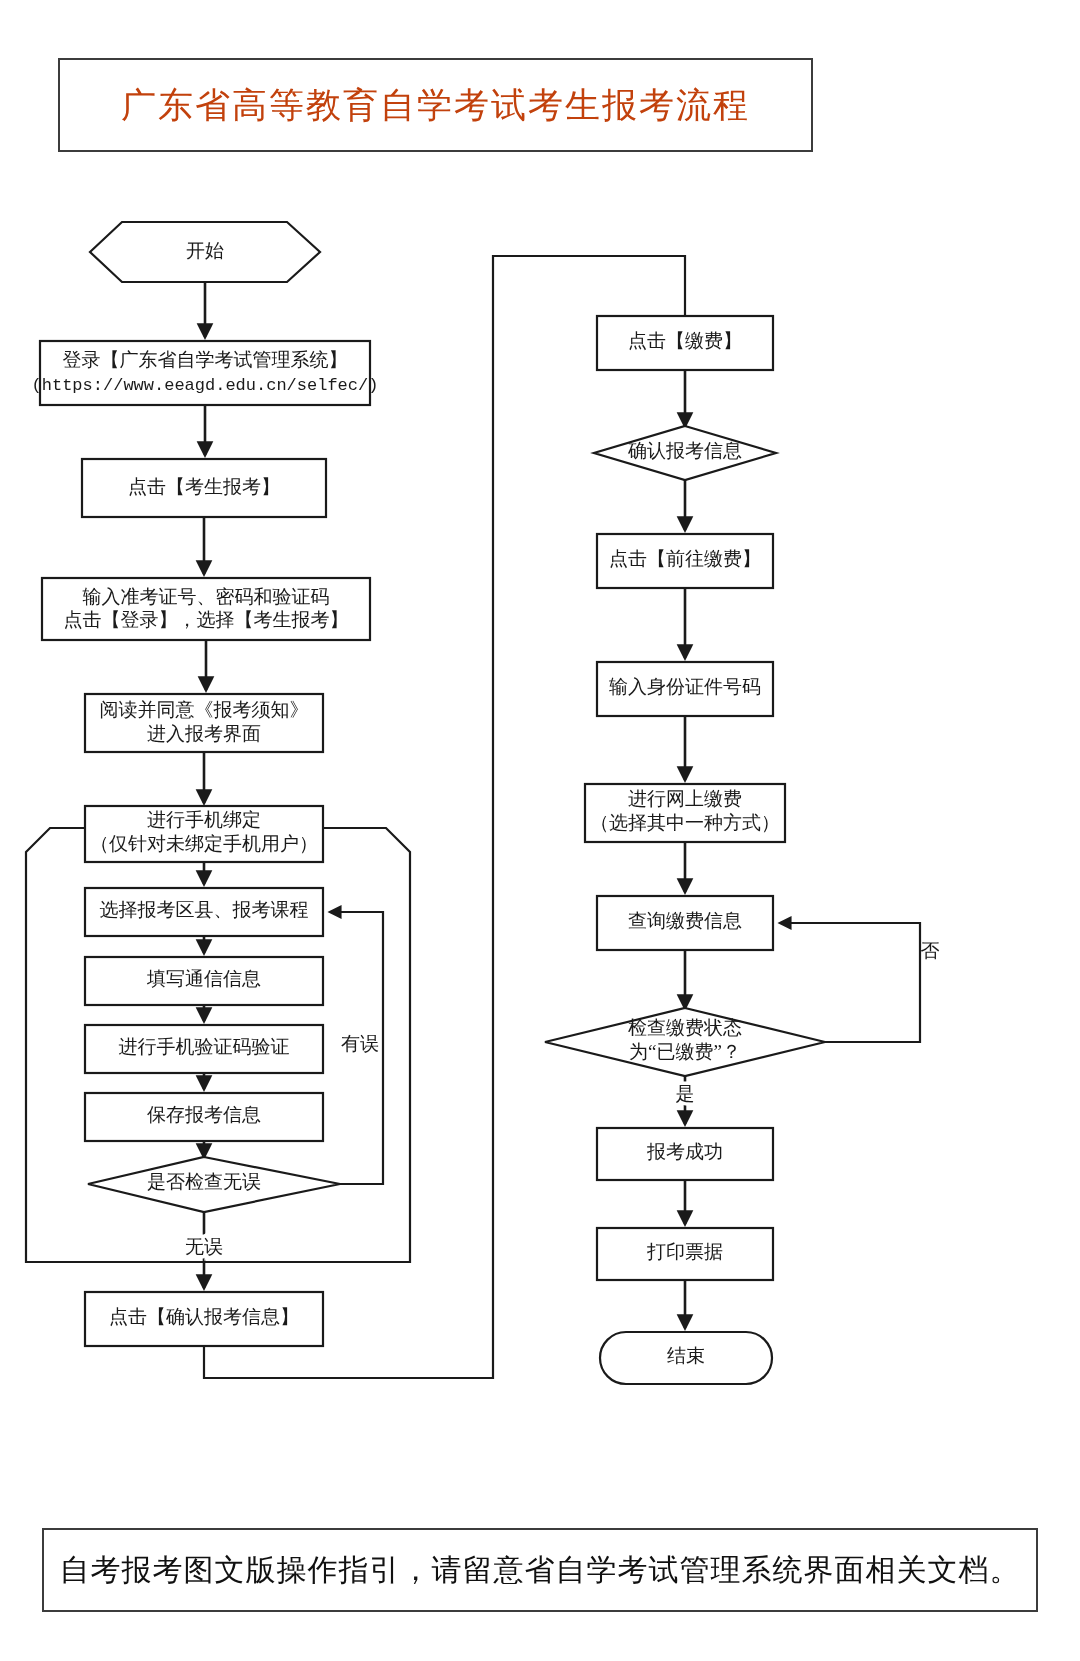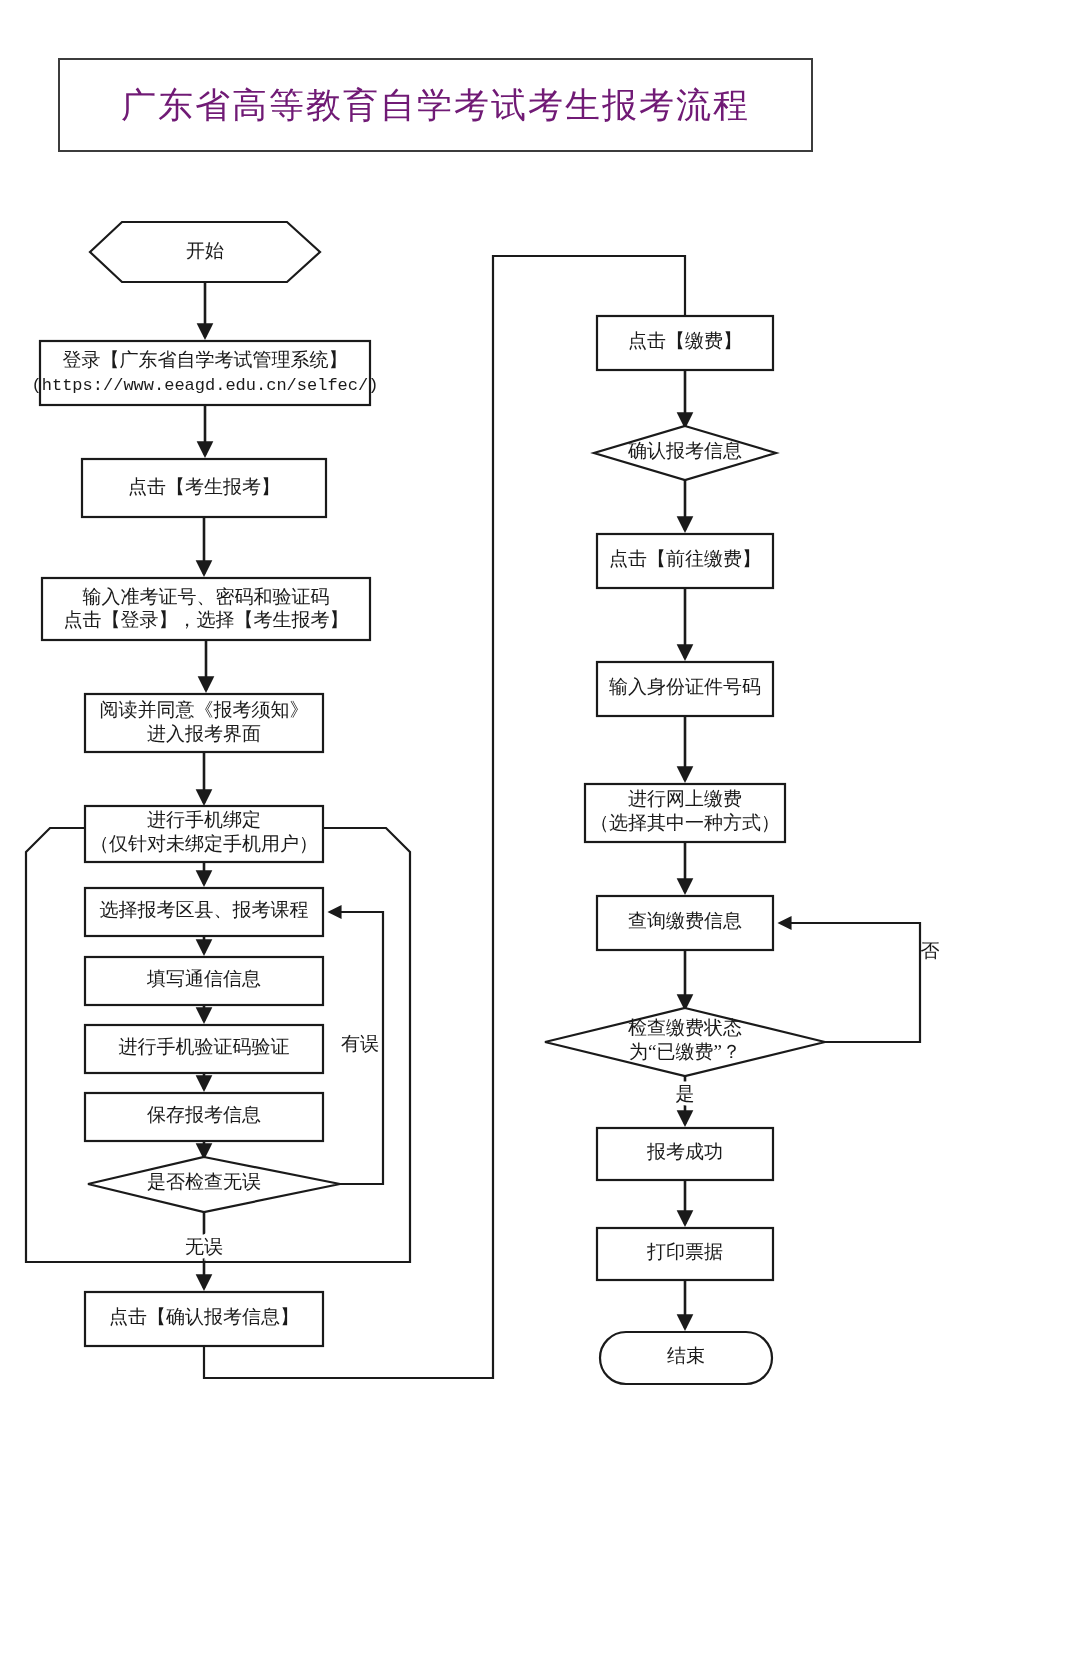--- a/index.html
+++ b/index.html
@@ -29,21 +29,21 @@
     border: 2px solid #3c3c3c;
     box-sizing: border-box;
     display: flex;
     align-items: center;
     justify-content: center;
     background: #fff;
   }
   .title-text {
     font-size: 35px;
     letter-spacing: 2px;
-    color: #701a75;
+    color: #c2410c;
     font-family: "Liberation Serif", "DejaVu Serif", serif;
     font-weight: normal;
     white-space: nowrap;
   }
   .footer-box {
     position: absolute;
     left: 42px;
     top: 1528px;
     width: 996px;
     height: 84px;
@@ -270,14 +270,17 @@
     </g>
     <path class="conn" d="M 685 1280 L 685 1328" marker-end="url(#arrow)"></path>
 
     <g>
       <rect class="node-shape" x="600" y="1332" width="172" height="52" rx="26" ry="26"></rect>
       <text class="nlabel" x="686" y="1358">结束</text>
     </g>
 
   </svg>
 
+  <div class="footer-box">
+    <div class="footer-text">自考报考图文版操作指引，请留意省自学考试管理系统界面相关文档。</div>
+  </div>
 
 </div>
 
 </body></html>

